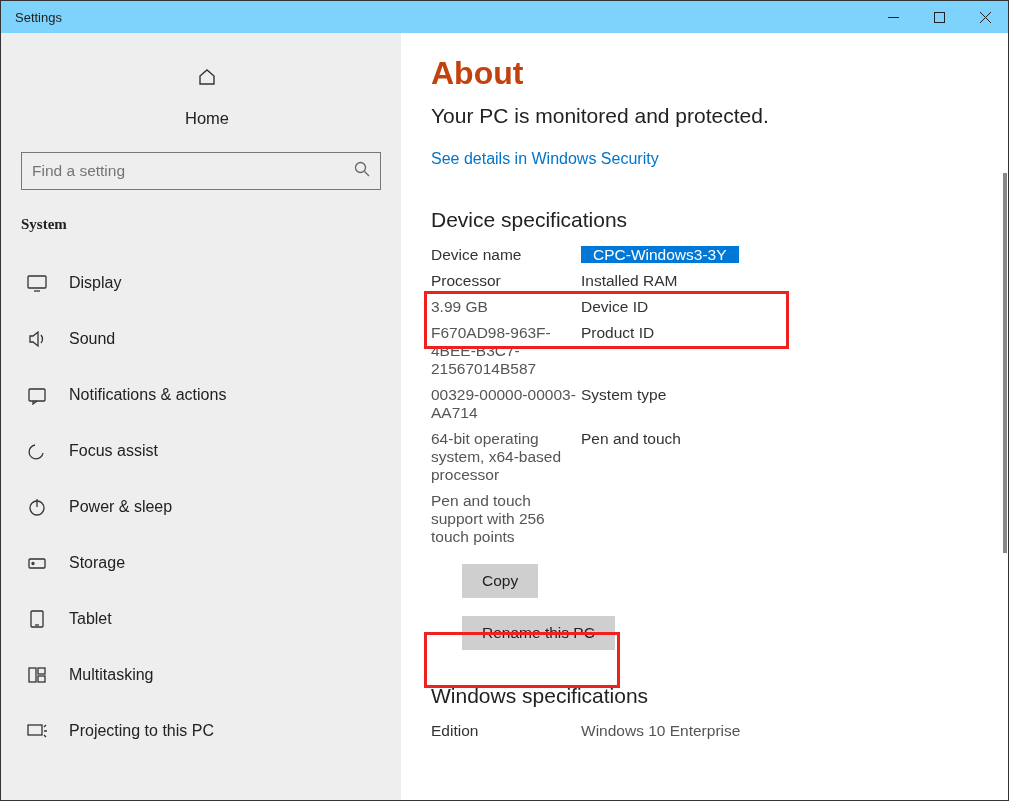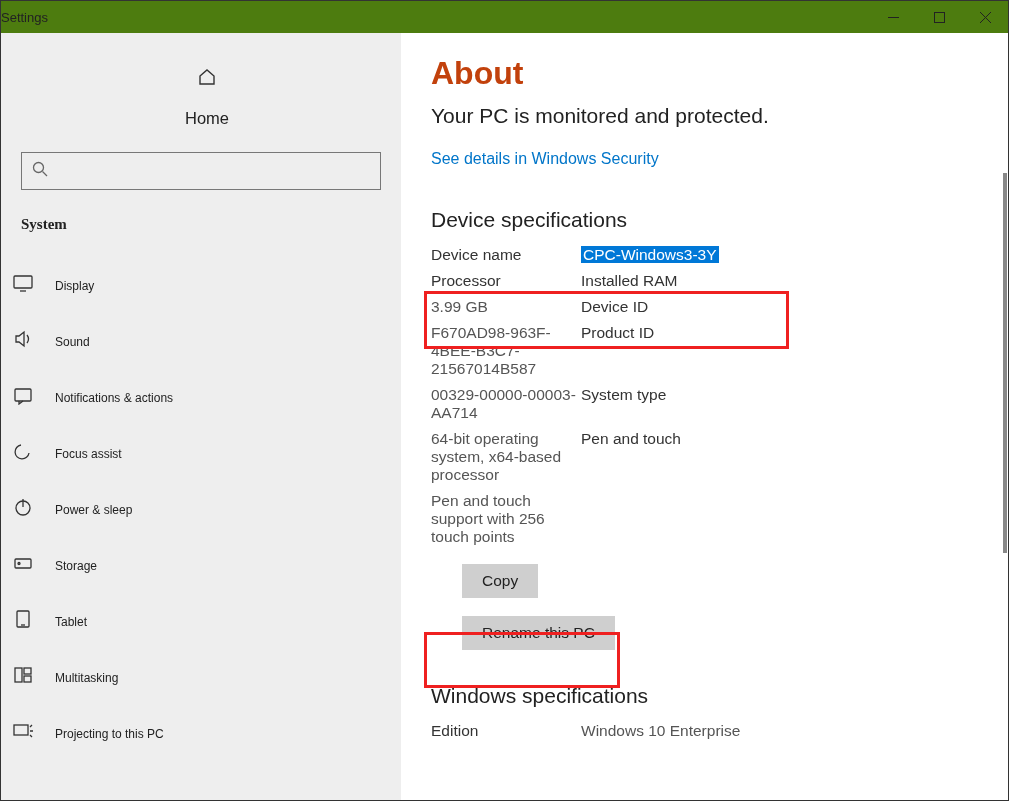--- a/index.html
+++ b/index.html
@@ -1,43 +1,43 @@
 <!DOCTYPE html>
 <html><head>
 <meta charset="utf-8">
 <style>
 * { box-sizing: border-box; margin: 0; padding: 0; font-family: "Segoe UI", -apple-system, sans-serif; }
 body { width: 1009px; height: 801px; background: #fff; overflow: hidden; position: relative; }
 .window { width: 1009px; height: 801px; border: 1px solid #333; display: flex; flex-direction: column; }
-.titlebar { height: 32px; display: flex; align-items: center; background: #4d7c0f; }
+.titlebar { height: 32px; display: flex; align-items: center; padding-left: 14px; background: #7dd3fc; }
 .title-text { font-size: 13px; color: #222; flex: 1; }
 .win-controls { display: flex; }
 .win-btn { width: 46px; height: 32px; display: flex; align-items: center; justify-content: center; font-size: 12px; color: #222; cursor: default; }
 .win-btn svg { width: 11px; height: 11px; }
 .body-area { flex: 1; display: flex; overflow: hidden; }
 .sidebar { width: 400px; background: #eeeeee; padding-top: 24px; display: flex; flex-direction: column; }
 .home-row { display: flex; align-items: center; gap: 22px; padding: 10px 14px 10px 26px; font-size: 16.5px; color: #222; cursor: default; flex-direction: column; }
 .home-row .glyph { width: 20px; height: 20px; display:flex; align-items:center; justify-content:center; }
 .search-wrap { padding: 14px 20px 12px 20px; }
 .search-box { position: relative; border: 1.5px solid #777; height: 38px; display: flex; align-items: center; padding: 0 10px; background: #eeeeee; }
 .search-box input { flex: 1; border: none; background: transparent; outline: none; font-size: 15.5px; color: #666; }
 .search-box .search-ic { color: #555; }
 .cat-label { padding: 14px 20px 8px 20px; font-size: 15px; font-weight: 600; color: #222; font-family: Liberation Serif, serif; }
 .nav-list { display: flex; flex-direction: column; margin-top: 24px; gap: 20px; }
-.nav-item { display: flex; align-items: flex-end; gap: 22px; padding: 8px 14px 8px 12px; font-size: 12px; color: #222; cursor: default; }
+.nav-item { display: flex; align-items: center; gap: 22px; padding: 8px 14px 8px 26px; font-size: 16px; color: #222; cursor: default; }
 .nav-item .glyph { width: 20px; height: 20px; display:flex; align-items:center; justify-content:center; color:#333; }
 .main { flex: 1; background: #fff; padding: 22px 30px 10px 30px; overflow-y: auto; position: relative; }
 .main h1 { font-size: 32px; font-weight: 600; color: #c2410c; margin-bottom: 12px; }
 .sub1 { font-size: 21px; font-weight: 400; color: #222; margin-bottom: 22px; }
 .sec-link { color: #0075c9; font-size: 16px; cursor: pointer; display: inline-block; margin-bottom: 40px; }
 .spec-head { font-size: 21px; font-weight: 400; color: #222; margin-bottom: 14px; }
 .spec-table { display: grid; grid-template-columns: 150px 1fr; row-gap: 8px; column-gap: 0; font-size: 15.5px; color: #333; }
 .spec-label { color: #333; }
 .spec-value { color: #555; word-break: break-word; }
-.highlighted { background: #0078d7; color: #fff; padding: 0 2px; }
+.highlighted { background: #0078d7; color: #fff; padding: 0 12px; }
 .btn { background: #cfcfcf; border: none; padding: 8px 20px; font-size: 15.5px; color: #222; cursor: default; display: inline-block; margin-top: 18px; margin-left: 31px; }
 .red-box { border: 3px solid #ef2020; }
 .red-box-1 { position: absolute; left: 424px; top: 291px; width: 365px; height: 58px; pointer-events: none; }
 .red-box-2 { position: absolute; left: 424px; top: 632px; width: 196px; height: 56px; pointer-events: none; }
 .scroll-ind { position: absolute; right: 1px; top: 140px; width: 4px; height: 380px; background: #888; }
 </style>
 </head>
 <body>
 
 <div class="window">
@@ -69,20 +69,21 @@
         <span class="glyph">
             <svg viewBox="0 0 20 20" fill="none" stroke="#333" stroke-width="1.4">
               <path d="M3 9 L10 3 L17 9 V17 H3 Z"></path>
             </svg>
           </span>
         <span>Home</span>
       </div>
 
       <div class="search-wrap">
         <div class="search-box">
+          <input placeholder="Find a setting" style="">
           <span class="search-ic"><svg width="16" height="16" viewBox="0 0 16 16" fill="none" stroke="#666" stroke-width="1.3">
                 <circle cx="6.5" cy="6.5" r="5"></circle>
                 <line x1="10.5" y1="10.5" x2="15" y2="15"></line>
               </svg></span>
         </div>
       </div>
 
       <div class="cat-label">System</div>
 
       <div class="nav-list">

